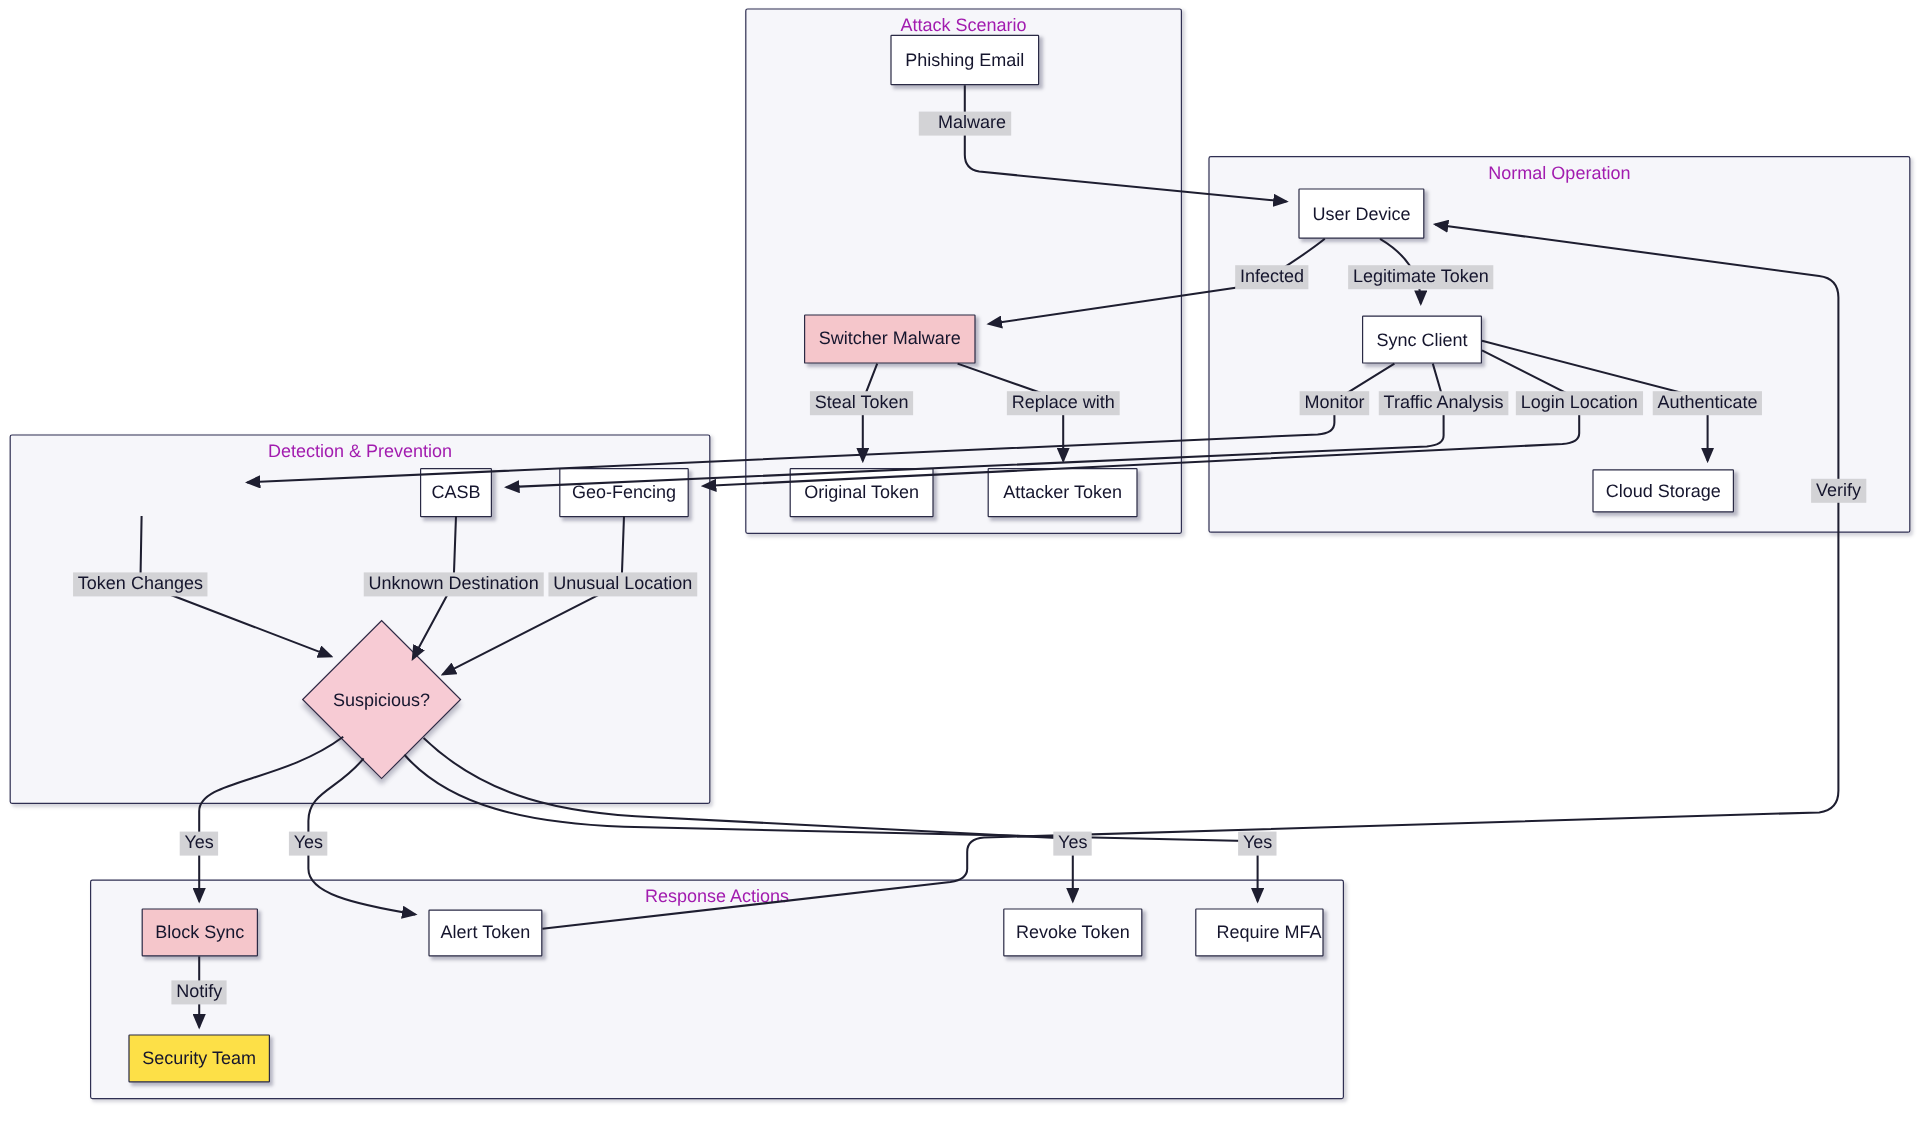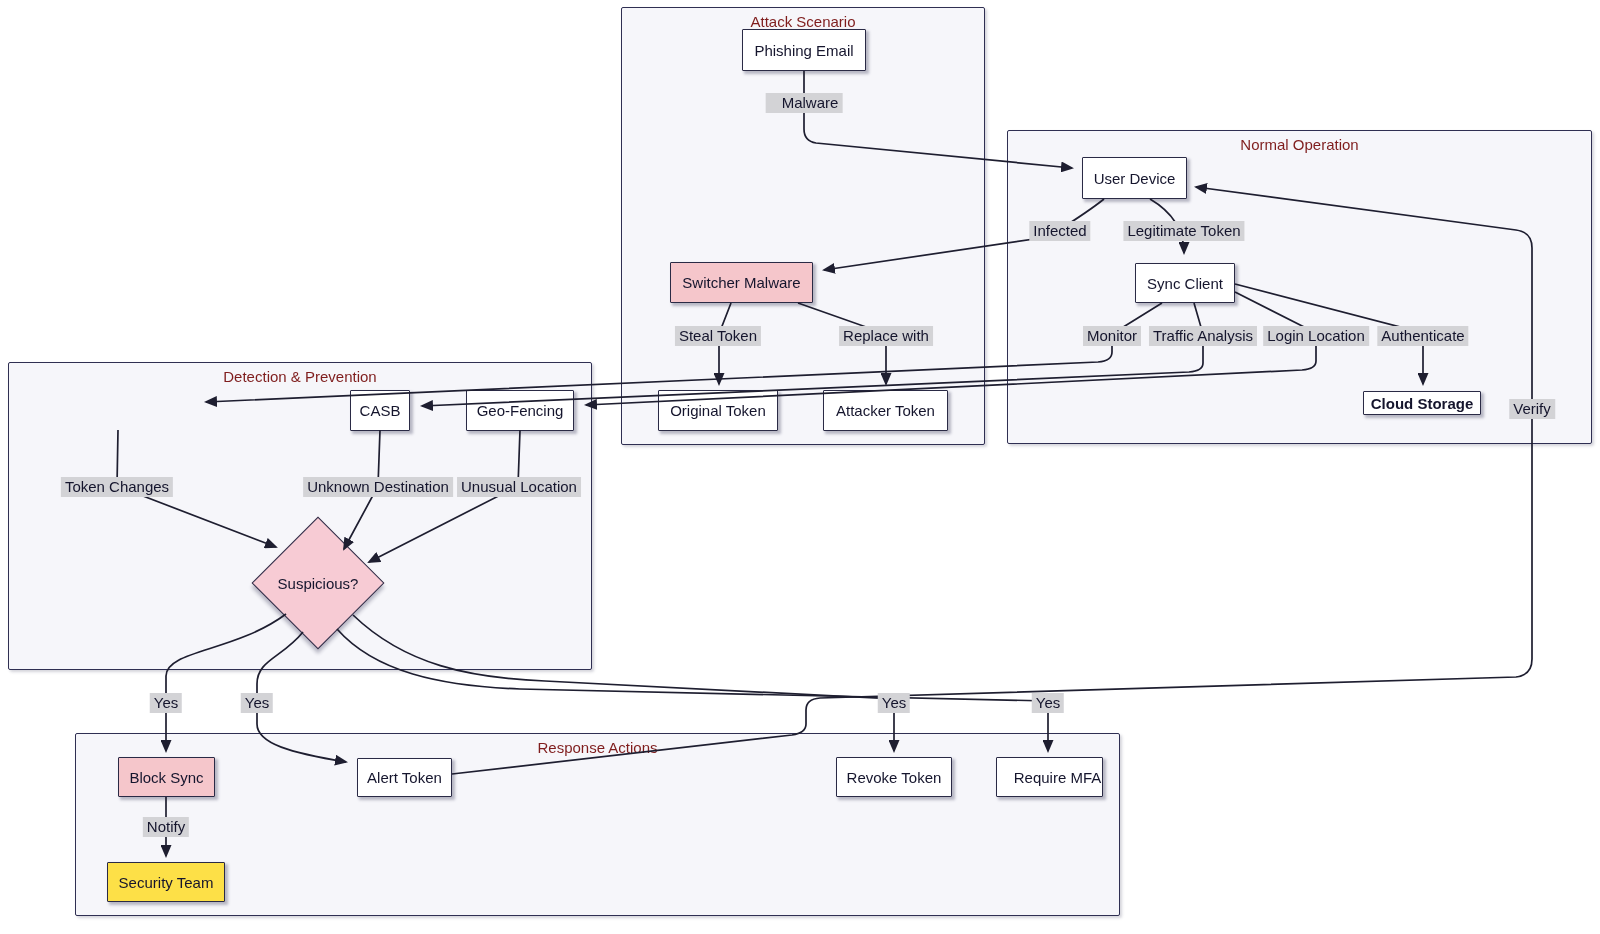--- a/index.html
+++ b/index.html
@@ -1,20 +1,20 @@
 <!DOCTYPE html>
 <html><head>
 <meta charset="utf-8">
 <style>
   html,body{margin:0;padding:0;background:#ffffff;}
   .canvas{position:relative;width:1600px;height:934px;background:#ffffff;
           font-family:"Liberation Sans", sans-serif;color:#15152d;overflow:hidden;}
   .subgraph{position:absolute;background:#f6f6fa;border:1.3px solid #2f2f52;border-radius:2px;
             box-shadow:2px 2px 3px rgba(60,60,90,0.22);box-sizing:border-box;}
-  .sg-title{position:absolute;top:5px;left:0;right:0;text-align:center;font-size:15px;color:#7f1d1d;}
+  .sg-title{position:absolute;top:5px;left:0;right:0;text-align:center;font-size:15px;color:#a21caf;}
   .node{position:absolute;background:#ffffff;border:1.6px solid #2a2a45;border-radius:1px;
         display:flex;align-items:center;justify-content:center;font-size:15px;
         box-shadow:2.5px 2.5px 3px rgba(50,50,80,0.32);box-sizing:border-box;white-space:nowrap;z-index:1;}
   .pink{background:#f5c6cb;}
   .green{background:#d8ead6;}
   .cyan{background:#fde047;}
   .diamond-wrap{position:absolute;left:252px;top:517px;width:132px;height:132px;z-index:1;}
   .diamond-shape{position:absolute;left:19px;top:19px;width:94px;height:94px;background:#f7cbd4;
                  border:1.6px solid #2a2a45;transform:rotate(45deg);
                  box-shadow:3px 3px 4px rgba(50,50,80,0.32);box-sizing:border-box;}
@@ -42,21 +42,21 @@
   <div class="subgraph" style="left:75px;top:733px;width:1045px;height:183px;">
     <div class="sg-title">Response Actions</div>
   </div>
 
   <div class="node" style="left:742px;top:29px;width:124px;height:42px;">Phishing Email</div>
   <div class="node pink" style="left:670px;top:262px;width:143px;height:41px;">Switcher Malware</div>
   <div class="node" style="left:658px;top:390px;width:120px;height:41px;">Original Token</div>
   <div class="node" style="left:823px;top:390px;width:125px;height:41px;">Attacker Token</div>
   <div class="node" style="left:1082px;top:157px;width:105px;height:42px;">User Device</div>
   <div class="node" style="left:1135px;top:263px;width:100px;height:40px;">Sync Client</div>
-  <div class="node" style="left:1363px;top:391px;width:118px;height:24px;font-weight:bold;">Cloud Storage</div>
+  <div class="node" style="left:1327px;top:391px;width:118px;height:36px;">Cloud Storage</div>
   <div class="node" style="left:350px;top:390px;width:60px;height:41px;">CASB</div>
   <div class="node" style="left:466px;top:390px;width:108px;height:41px;">Geo-Fencing</div>
   <div class="diamond-wrap">
     <div class="diamond-shape"></div>
     <div class="diamond-label">Suspicious?</div>
   </div>
   <div class="node pink" style="left:118px;top:757px;width:97px;height:40px;">Block Sync</div>
   <div class="node" style="left:357px;top:758px;width:95px;height:39px;">Alert Token</div>
   <div class="node" style="left:836px;top:757px;width:116px;height:40px;">Revoke Token</div>
   <div class="node" style="left:996px;top:757px;width:107px;height:40px;padding-left:16px;">Require MFA</div>

